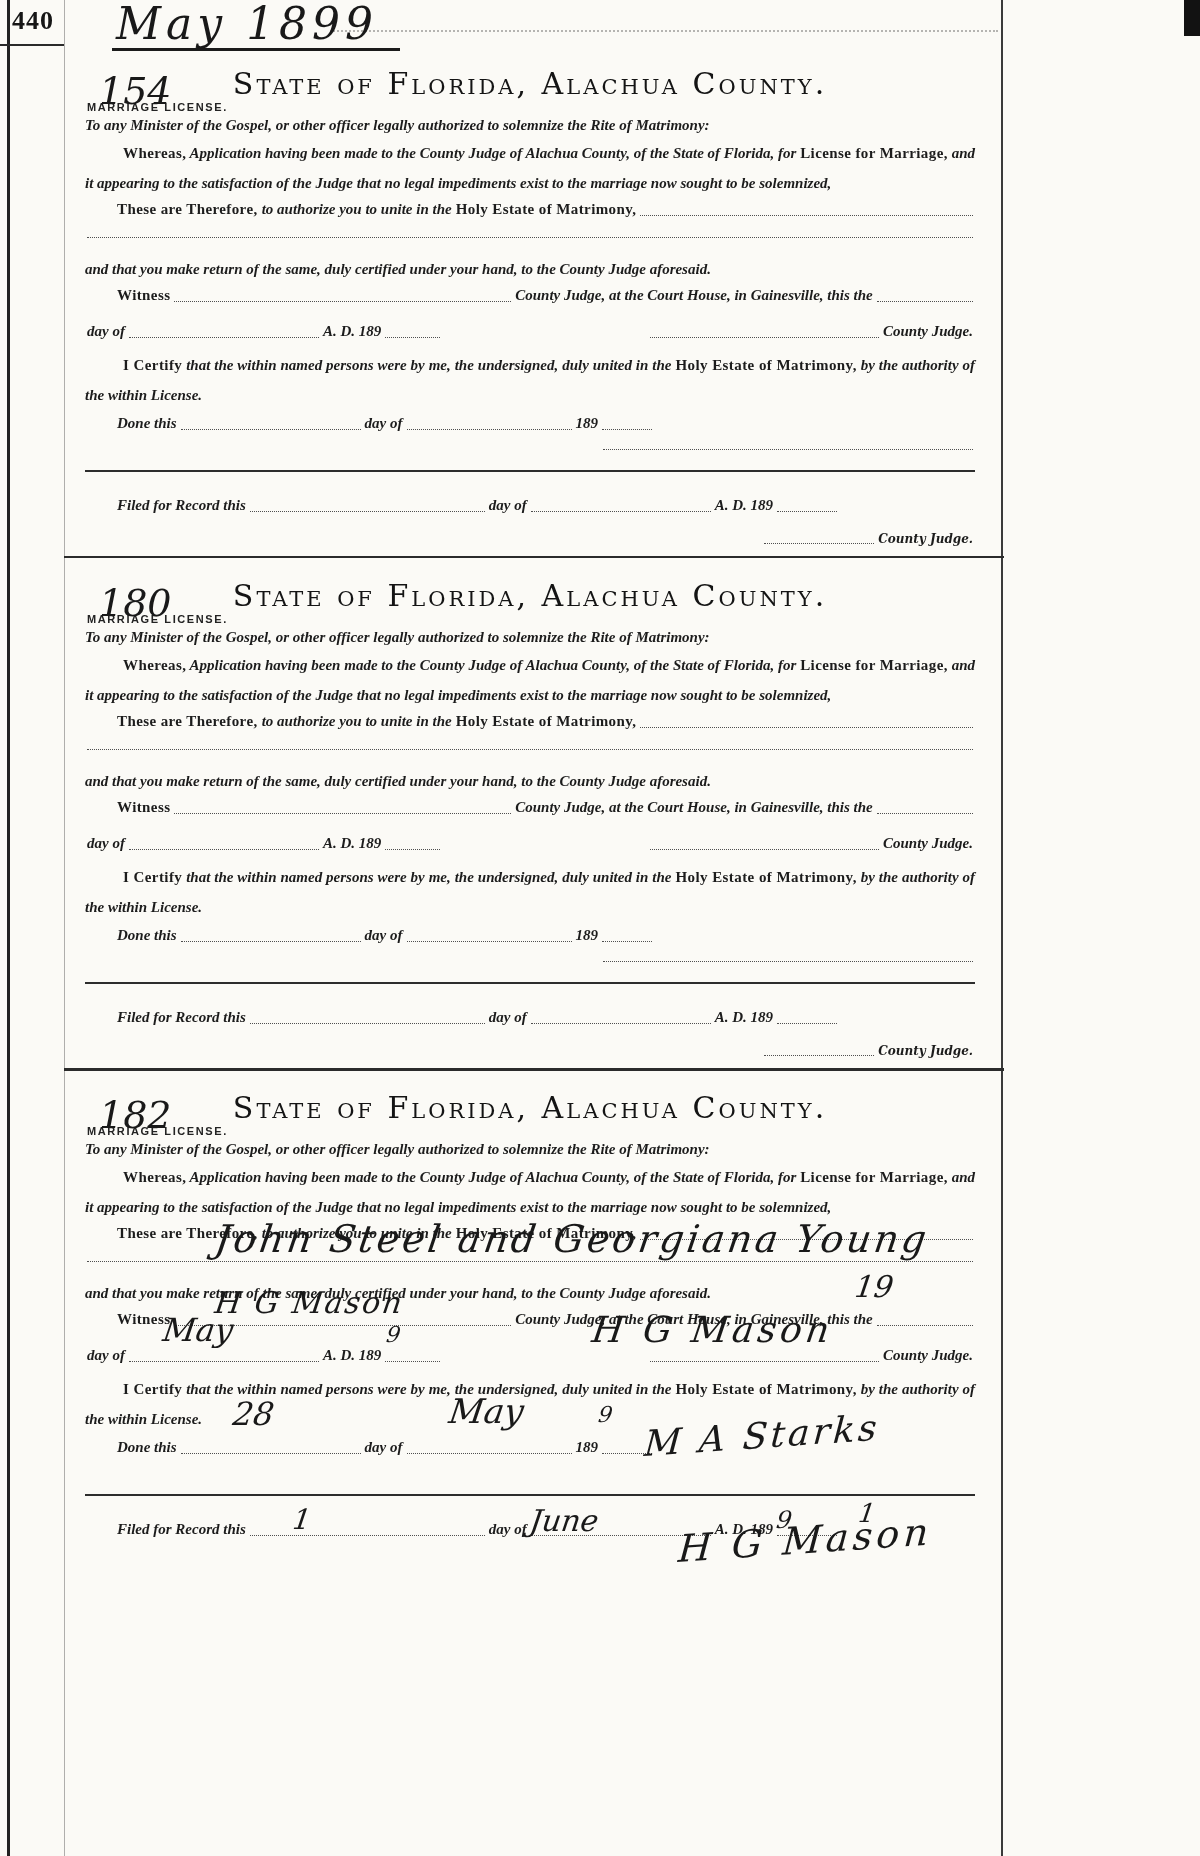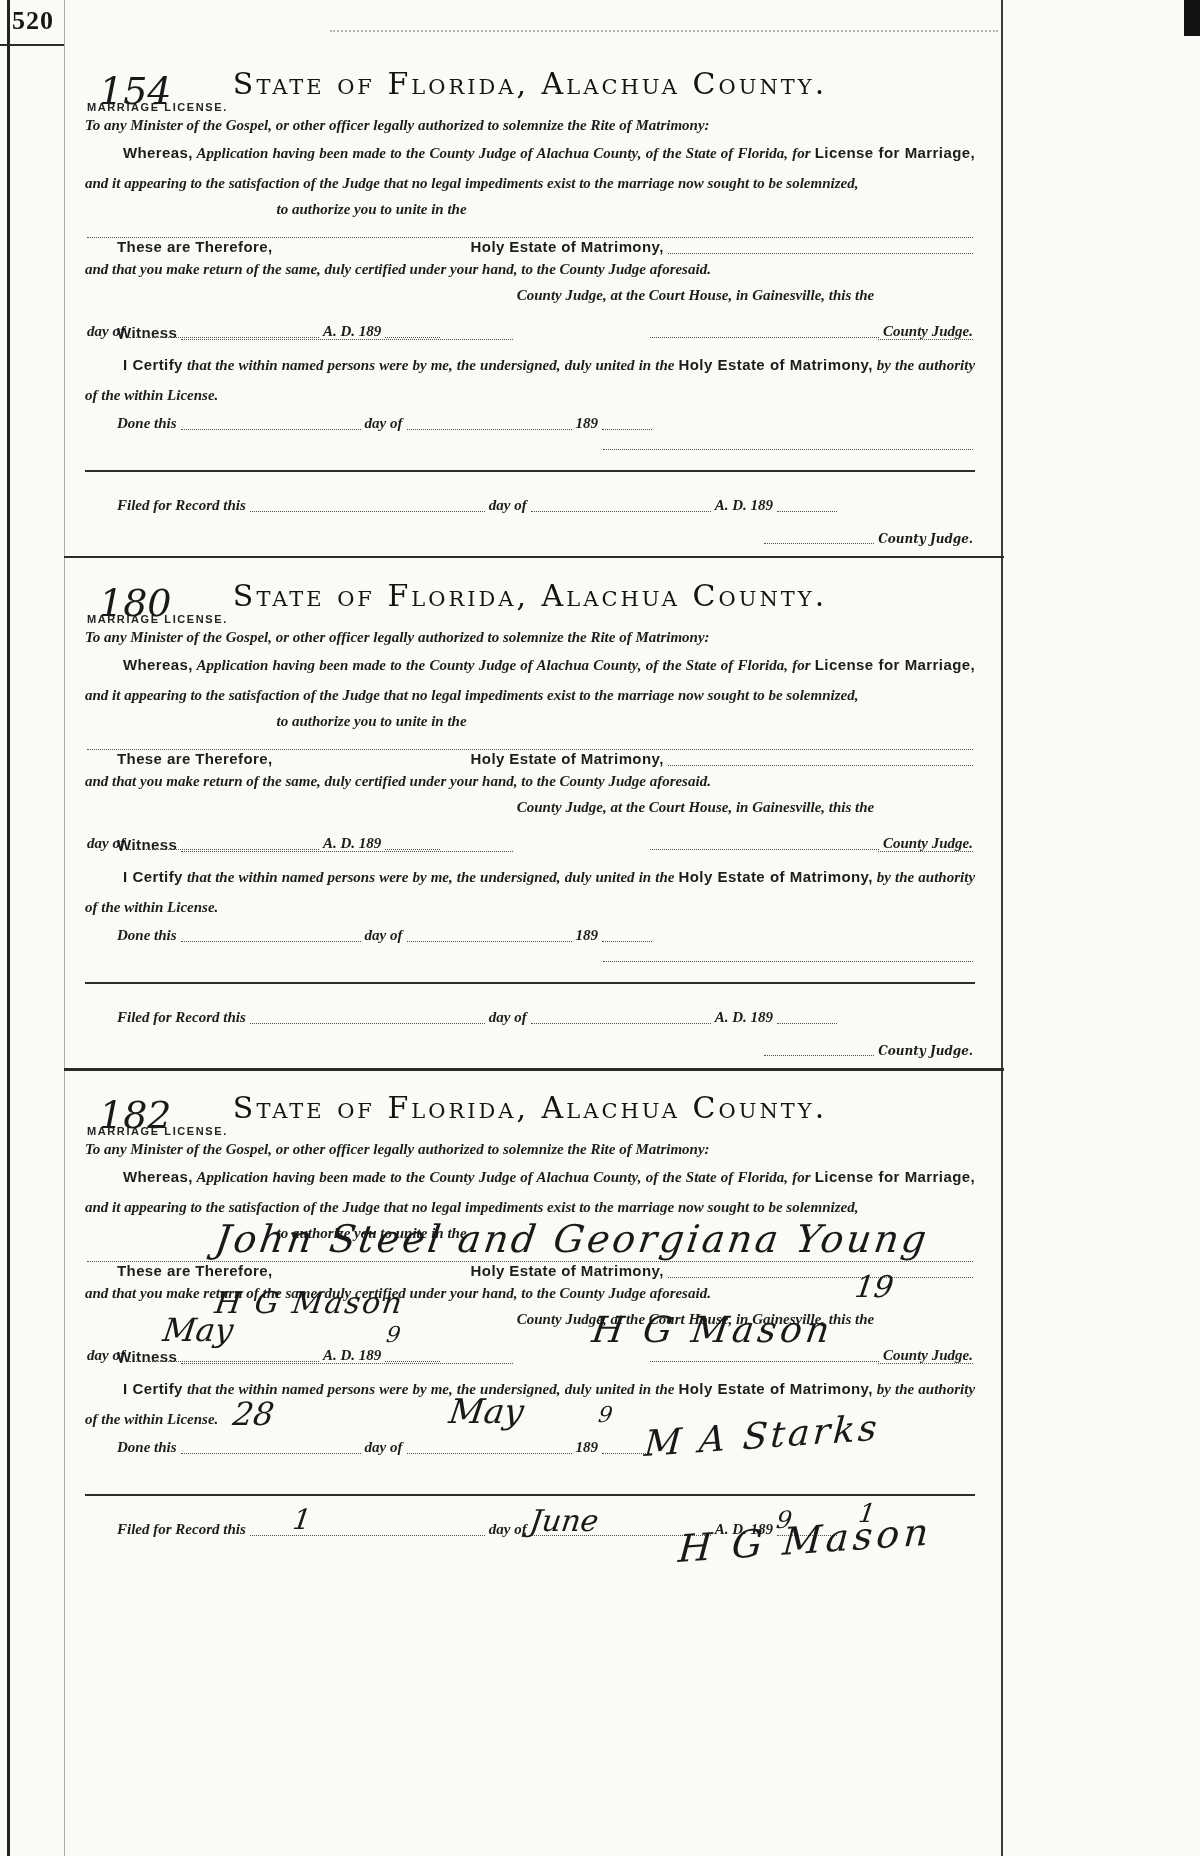--- a/index.html
+++ b/index.html
@@ -26,21 +26,21 @@
   .sep.thick{height:3px;}
   .ml{position:absolute;top:4px;left:2px;font-family:"Liberation Sans",sans-serif;font-weight:bold;font-size:11px;letter-spacing:1.6px;color:#232323;margin-top:39px;}
   .num{position:absolute;top:14px;left:14px;font-size:38px;line-height:1;}
   .title{
     position:absolute;top:8px;left:0;width:100%;text-align:center;
     font-family:"DejaVu Serif",serif;font-variant:small-caps;
     font-size:30px;letter-spacing:3px;color:#141414;
   }
   .para{position:absolute;left:0;width:100%;font-style:italic;font-weight:bold;font-size:15px;line-height:30px;color:#1c1c1c;}
   .jpara{text-align:justify;text-indent:38px;}
-  .bl{font-style:normal;font-family:Liberation Sans, sans-serif;letter-spacing:0.4px;margin-top:38px;}
+  .bl{font-style:normal;font-family:Liberation Serif, serif;letter-spacing:0.4px;}
   .row{position:absolute;left:0;width:100%;display:flex;align-items:flex-start;font-style:italic;font-weight:bold;font-size:15px;line-height:1.25;white-space:nowrap;}
   .row .t{flex:0 0 auto;padding:0 2px;}
   .dfill{flex:0 0 auto;border-bottom:1px dotted #4f4f4f;height:3px;margin:0 2px 3px 2px;align-self:flex-end;}
   .grow{flex:1 1 0 !important;}
   .spacer{flex:0 0 auto;height:1px;}
   .ind30{flex:0 0 30px;}
   .cj{font-size:15px;}
   .cjs{font-size:12px;font-family:"DejaVu Serif",serif;font-style:italic;}
   .hr{position:absolute;left:0;width:100%;height:2px;background:#2d2d2d;}
   
@@ -53,21 +53,22 @@
 
 <div class="sheet">
 
   <div class="edge-left"></div>
   <div class="margin-rule"></div>
   <div class="edge-right"></div>
   <div class="pagenum-rule"></div>
   <div class="corner-mark"></div>
   <div class="top-noise"></div>
 
-  <div class="pagenum">520</div>
+  <div class="pagenum">440</div>
+  <div class="page-heading hw">May 1899</div>
 
   <section class="form" style="top:58px">
     <div class="ml">MARRIAGE LICENSE.</div>
     <div class="num hw">154</div>
     <div class="title">State of Florida, Alachua County.</div>
 
     <div class="para" style="top:52px">To any Minister of the Gospel, or other officer legally authorized to solemnize the Rite of Matrimony:</div>
 
     <div class="para jpara" style="top:80px">
       <span class="bl">Whereas,</span>

